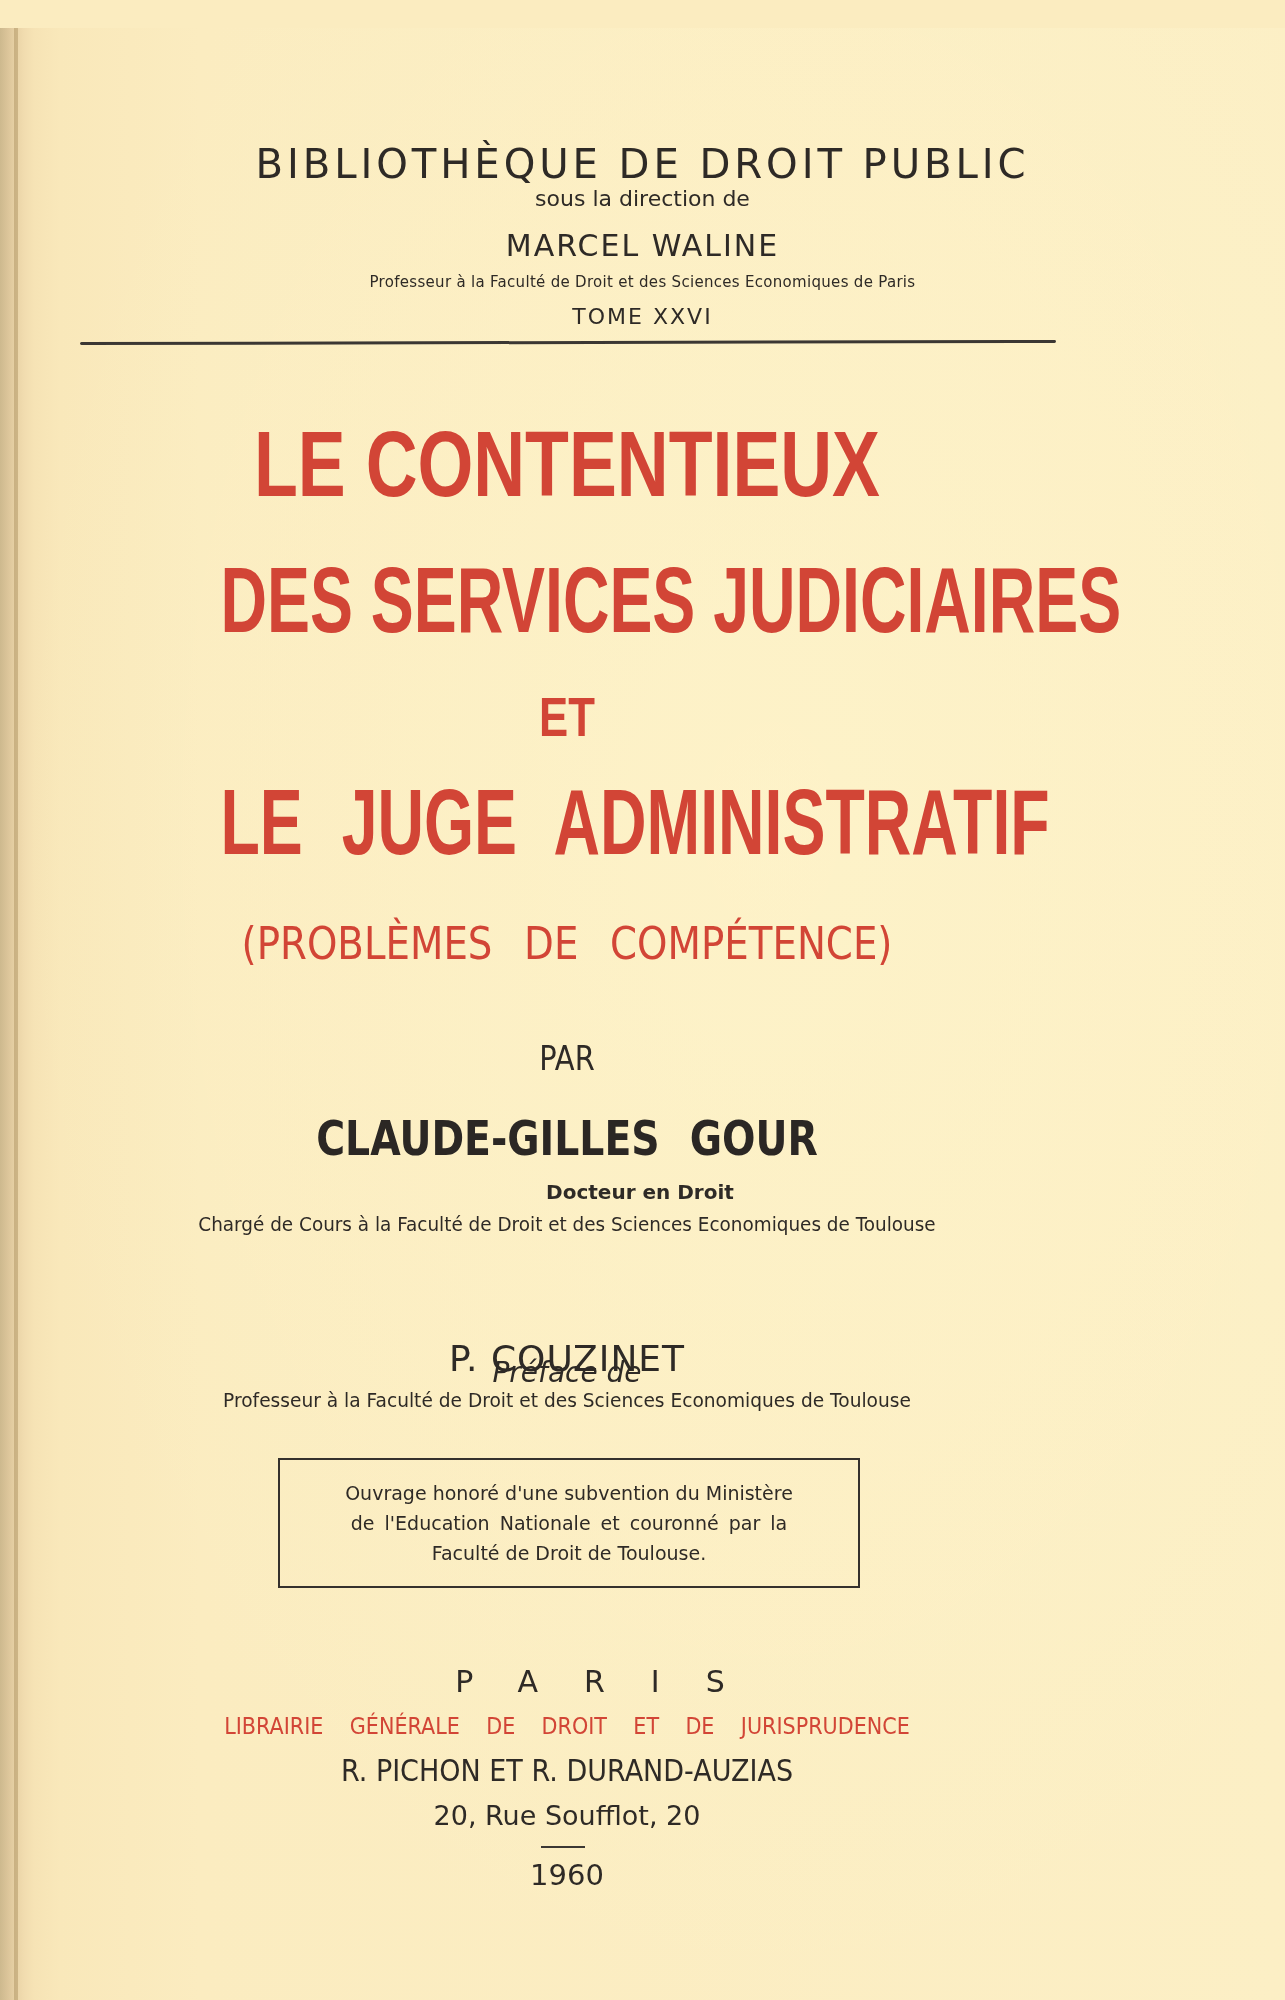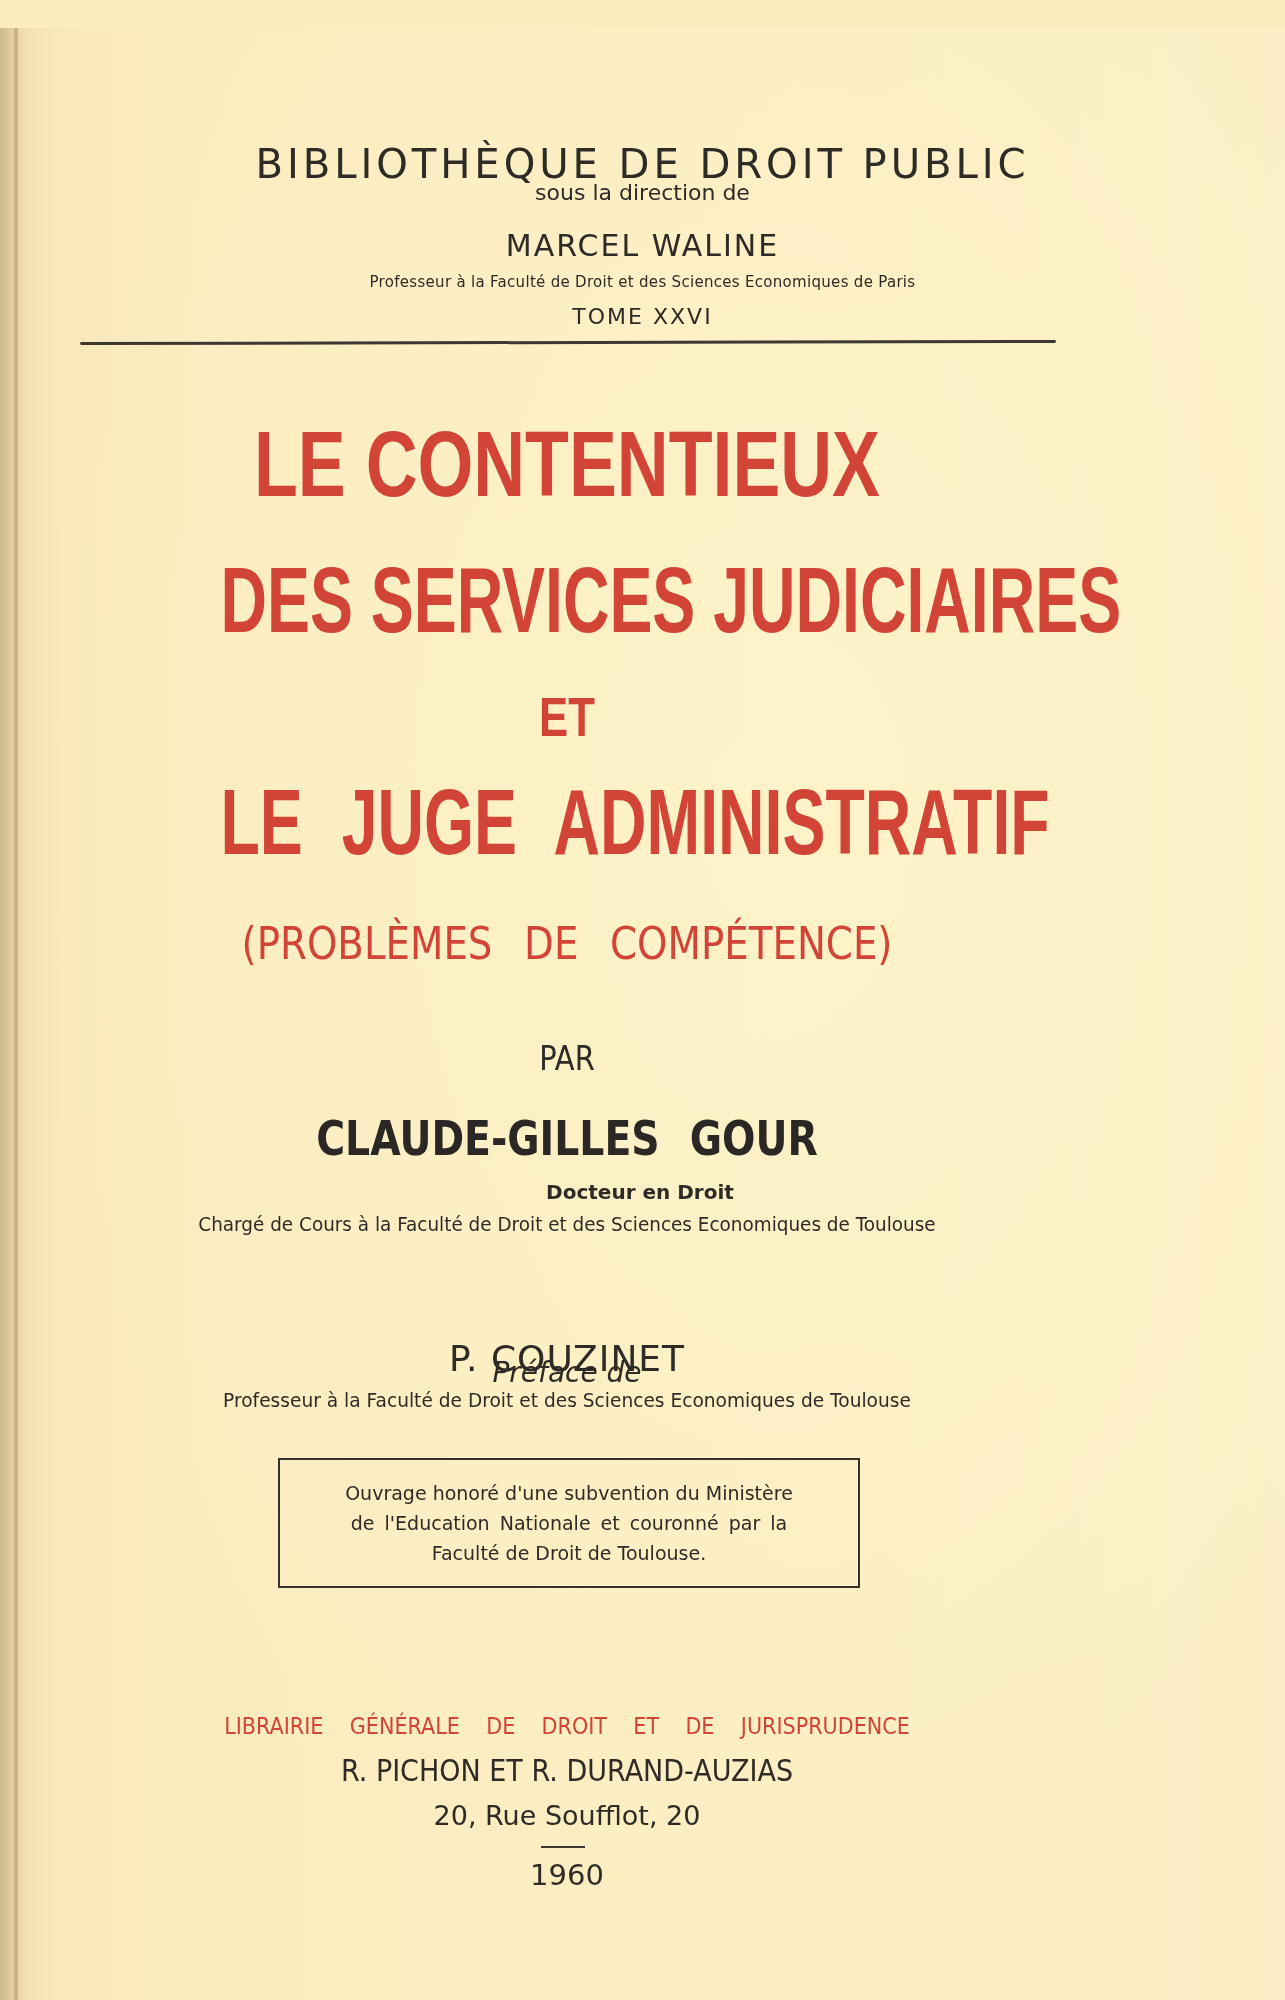--- a/index.html
+++ b/index.html
@@ -43,21 +43,21 @@
     }
     .series-title {
       top: 112px;
       font-size: 41px;
       letter-spacing: 4px;
       color: #2e2a26;
       font-weight: normal;
       transform: scaleX(0.98);
     }
     .sous {
-      top: 152px;
+      top: 158px;
       font-size: 22px;
       color: #2e2a26;
     }
     .director {
       top: 200px;
       font-size: 30px;
       letter-spacing: 2px;
       color: #2e2a26;
     }
     .director-role {
@@ -268,19 +268,20 @@
   <div class="line center-col preface-label">Préface de</div>
   <div class="line center-col preface-name">P. COUZINET</div>
   <div class="line center-col preface-role">Professeur à la Faculté de Droit et des Sciences Economiques de Toulouse</div>
 
   <div class="award-box">
     <div class="award-line al1">Ouvrage honoré d'une subvention du Ministère</div>
     <div class="award-line al2">de l'Education Nationale et couronné par la</div>
     <div class="award-line al3">Faculté de Droit de Toulouse.</div>
   </div>
 
+  <div class="line center-col city">PARIS</div>
   <div class="line center-col publisher red">LIBRAIRIE GÉNÉRALE DE DROIT ET DE JURISPRUDENCE</div>
   <div class="line center-col publisher-names">R. PICHON ET R. DURAND-AUZIAS</div>
   <div class="line center-col address">20, Rue Soufflot, 20</div>
   <div class="rule-short"></div>
   <div class="line center-col year">1960</div>
 
 </div>
 
 </body></html>

